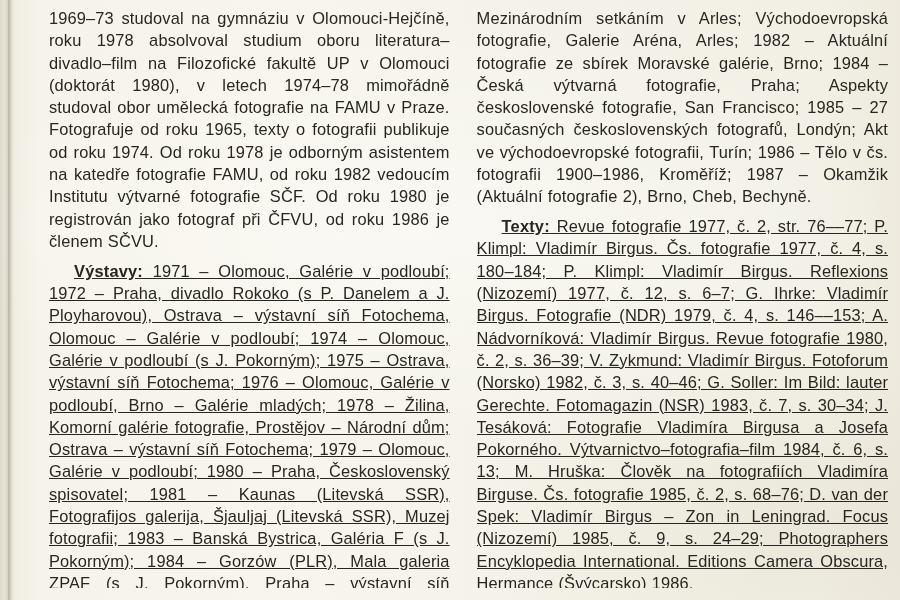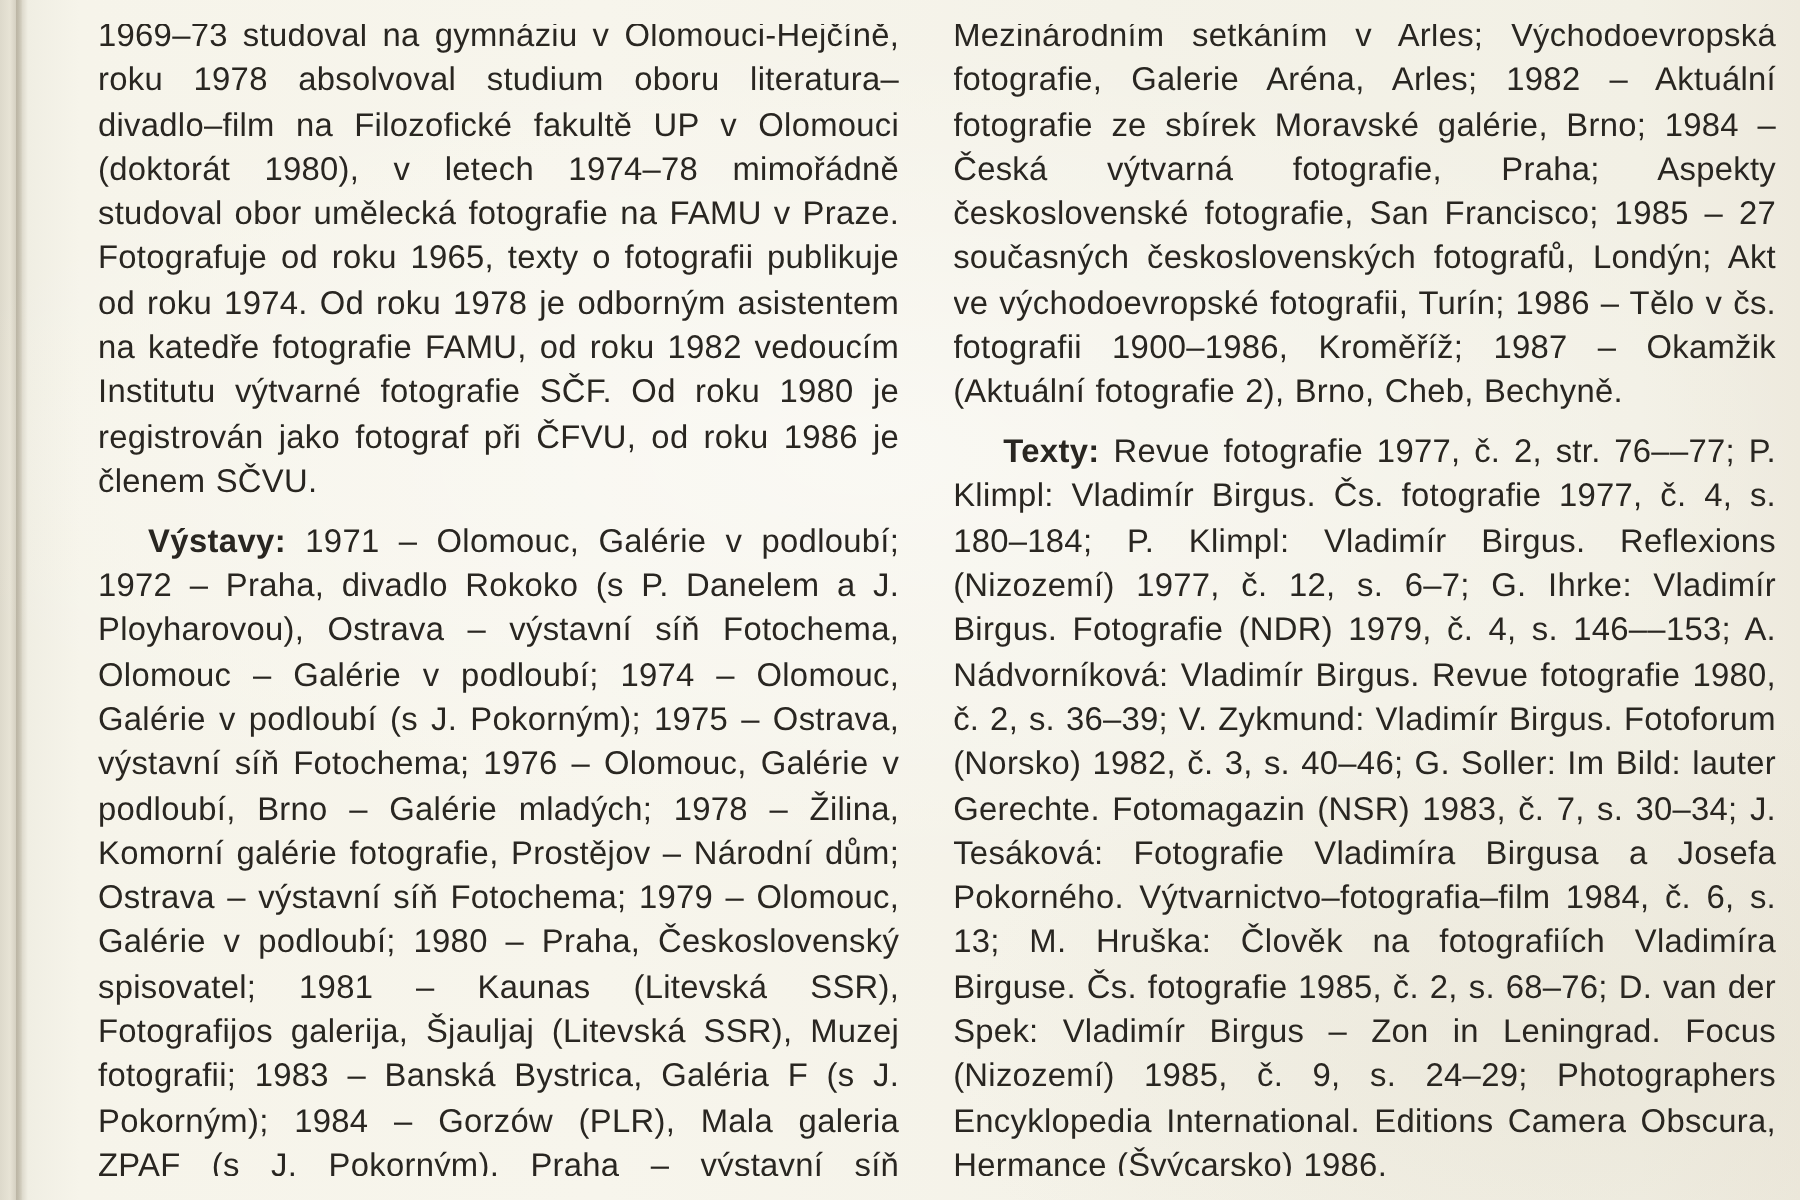--- a/index.html
+++ b/index.html
@@ -87,20 +87,21 @@
     letter-spacing: 0.15px;
     word-spacing: 0.4px;
     hyphens: none;
     color: #2b2823;
   }
   p.para + p.para {
     margin-top: 7.5px;
   }
   p.para.indent {
     text-indent: 25px;
+    text-decoration: underline;
   }
 
   .lead {
     font-weight: bold;
     letter-spacing: 0.2px;
   }
 
   
   #columns { filter: contrast(1.02) saturate(0.96); }
 </style>

